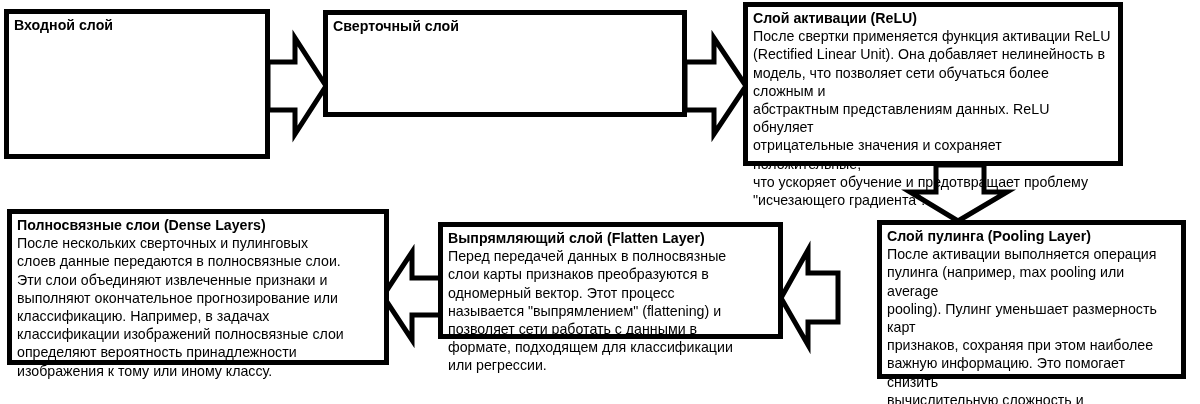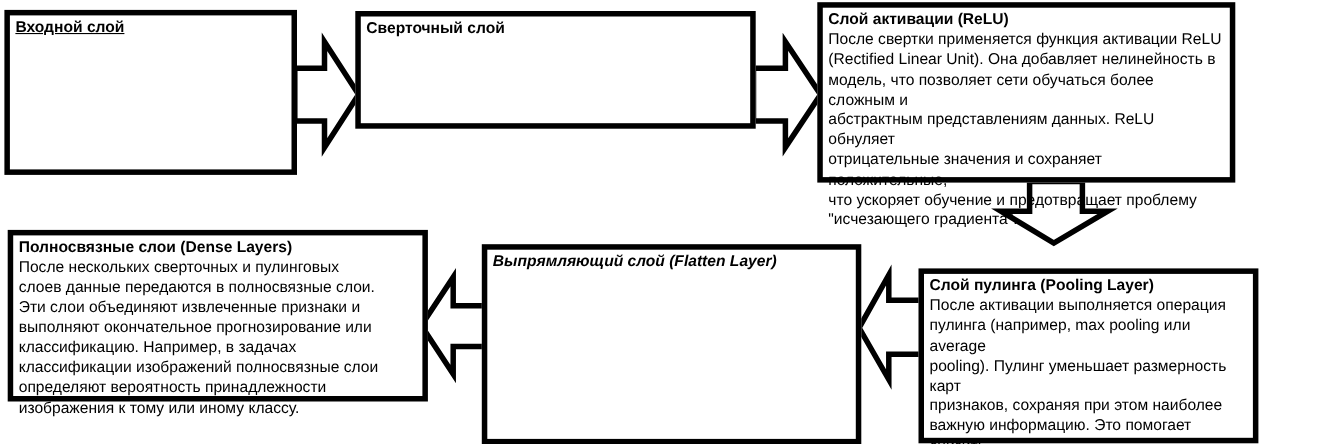--- a/index.html
+++ b/index.html
@@ -21,21 +21,21 @@
 
   <polygon class="arrow" points="685,62 714,62 714,38 746,86 714,134 714,110 685,110"></polygon>
 
   <polygon class="arrow" points="936,165 936,192 910,192 958,221 1007,192 984,192 984,165"></polygon>
 
   <polygon class="arrow" points="838,273 808,273 808,250 781,298 808,345 808,322 838,322"></polygon>
 
   <polygon class="arrow" points="441,278 412,278 412,252 383,296 412,340 412,315 441,315"></polygon>
 </svg>
 
-<div class="box" style="left:4px; top:9px; width:266px; height:150px;text-decoration:underline;">
+<div class="box" style="left:4px; top:9px; width:266px; height:150px;">
   <span class="title">Входной слой</span>
 </div>
 
 <div class="box" style="left:323px; top:10px; width:364px; height:107px;">
   <span class="title">Сверточный слой</span>
 </div>
 
 <div class="box" style="left:743px; top:2px; width:380px; height:164px;">
   <span class="title">Слой активации (ReLU)</span>
   <span class="body">После свертки применяется функция активации ReLU
@@ -52,25 +52,32 @@
   <span class="body">После нескольких сверточных и пулинговых
 слоев данные передаются в полносвязные слои.
 Эти слои объединяют извлеченные признаки и
 выполняют окончательное прогнозирование или
 классификацию. Например, в задачах
 классификации изображений полносвязные слои
 определяют вероятность принадлежности
 изображения к тому или иному классу.</span>
 </div>
 
-<div class="box" style="left:438px; top:222px; width:345px; height:182px;font-style:italic;">
+<div class="box" style="left:438px; top:222px; width:345px; height:117px;">
   <span class="title">Выпрямляющий слой (Flatten Layer)</span>
+  <span class="body">Перед передачей данных в полносвязные
+слои карты признаков преобразуются в
+одномерный вектор. Этот процесс
+называется "выпрямлением" (flattening) и
+позволяет сети работать с данными в
+формате, подходящем для классификации
+или регрессии.</span>
 </div>
 
-<div class="box" style="left:835px; top:220px; width:309px; height:159px;margin-top:24px;">
+<div class="box" style="left:877px; top:220px; width:309px; height:159px;">
   <span class="title">Слой пулинга (Pooling Layer)</span>
   <span class="body">После активации выполняется операция
 пулинга (например, max pooling или average
 pooling). Пулинг уменьшает размерность карт
 признаков, сохраняя при этом наиболее
 важную информацию. Это помогает снизить
 вычислительную сложность и предотвратить
 переобучение.</span>
 </div>
 

